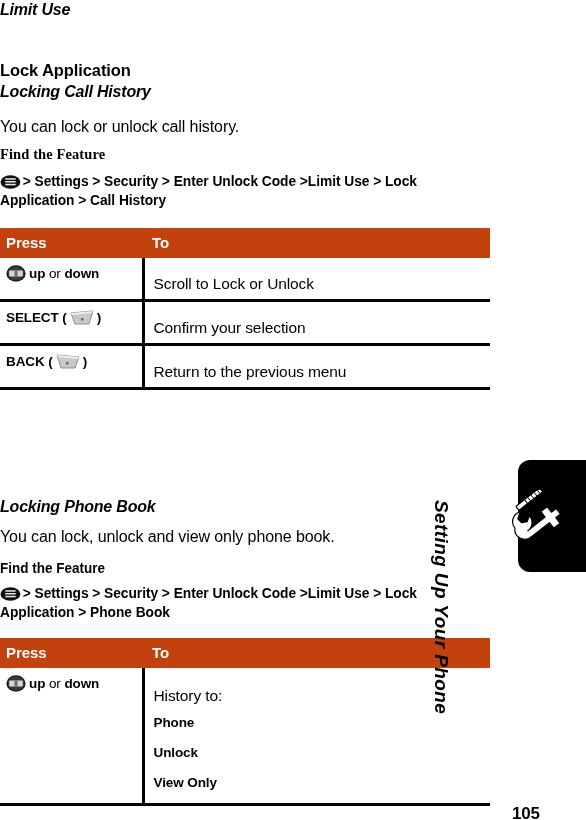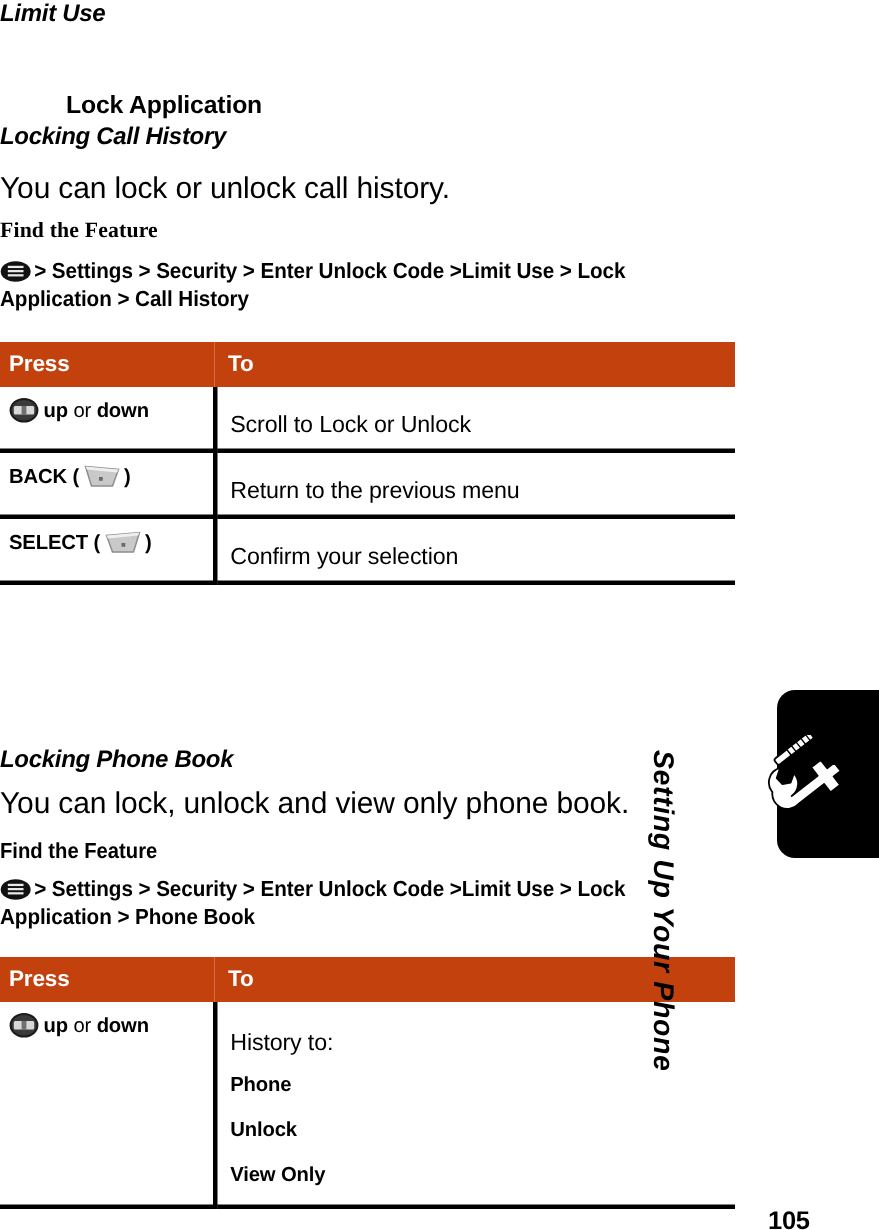--- a/index.html
+++ b/index.html
@@ -44,36 +44,35 @@
     line-height: 20px;
   }
 
   .h-section {
     font-family: "Liberation Sans", sans-serif;
     font-weight: bold;
     font-size: 16.5px;
     line-height: 20px;
     margin: 0;
     letter-spacing: -0.1px;
-    padding-left: 44px;
   }
 
   .h-sub {
     font-family: "Liberation Sans", sans-serif;
     font-weight: bold;
     font-style: italic;
     font-size: 16px;
     line-height: 20px;
     margin: 0;
     letter-spacing: -0.2px;
   }
 
   .body-text {
     font-family: "Liberation Sans", sans-serif;
-    font-size: 20px;
+    font-size: 16px;
     line-height: 19px;
     margin: 0;
     letter-spacing: -0.1px;
   }
 
   .ftf-serif {
     font-family: "Liberation Serif", serif;
     font-weight: bold;
     font-size: 14.5px;
     line-height: 17px;
@@ -288,41 +287,41 @@
                   <ellipse cx="10" cy="8.5" rx="8.2" ry="6.9" fill="#3a3a3a"></ellipse>
                   <rect x="3.2" y="5.6" width="13.6" height="5.8" rx="1" fill="#d8d8d8"></rect>
                   <rect x="8.4" y="5.6" width="3.2" height="5.8" fill="#707070"></rect>
                 </svg>
               </span><span>up</span><span class="reg">&nbsp;</span><span class="reg">or</span><span class="reg">&nbsp;</span><span>down</span>
             </td>
             <td class="todo">Scroll to Lock or Unlock</td>
           </tr>
           <tr>
             <td class="press">
+              <span>SELECT</span><span> (</span><span class="softkey">
+                <svg width="26" height="16" viewBox="0 0 26 16" aria-hidden="true">
+                  <path d="M2 3 L24 1 L20 14 L6 14 Z" fill="#c9c9c9" stroke="#8d8d8d" stroke-width="1"></path>
+                  <path d="M2 3 L24 1 L23 3 L3 5 Z" fill="#efefef"></path>
+                  <rect x="12" y="8" width="2.5" height="2.5" fill="#6a6a6a"></rect>
+                </svg>
+              </span><span>)</span>
+            </td>
+            <td class="todo">Confirm your selection</td>
+          </tr>
+          <tr>
+            <td class="press">
               <span>BACK</span><span> (</span><span class="softkey">
                 <svg width="26" height="16" viewBox="0 0 26 16" aria-hidden="true">
                   <path d="M2 1 L24 3 L20 14 L6 14 Z" fill="#c9c9c9" stroke="#8d8d8d" stroke-width="1"></path>
                   <path d="M2 1 L24 3 L23 5 L3 3 Z" fill="#efefef"></path>
                   <rect x="11" y="8" width="2.5" height="2.5" fill="#6a6a6a"></rect>
                 </svg>
               </span><span>)</span>
             </td>
             <td class="todo">Return to the previous menu</td>
-          </tr>
-          <tr>
-            <td class="press">
-              <span>SELECT</span><span> (</span><span class="softkey">
-                <svg width="26" height="16" viewBox="0 0 26 16" aria-hidden="true">
-                  <path d="M2 3 L24 1 L20 14 L6 14 Z" fill="#c9c9c9" stroke="#8d8d8d" stroke-width="1"></path>
-                  <path d="M2 3 L24 1 L23 3 L3 5 Z" fill="#efefef"></path>
-                  <rect x="12" y="8" width="2.5" height="2.5" fill="#6a6a6a"></rect>
-                </svg>
-              </span><span>)</span>
-            </td>
-            <td class="todo">Confirm your selection</td>
           </tr>
         </tbody>
       </table>
     </div>
 
     <div style="position:absolute; left:0; top:497px;">
       <div class="h-sub">Locking Phone Book</div>
     </div>
 
     <div style="position:absolute; left:0; top:527px;">

